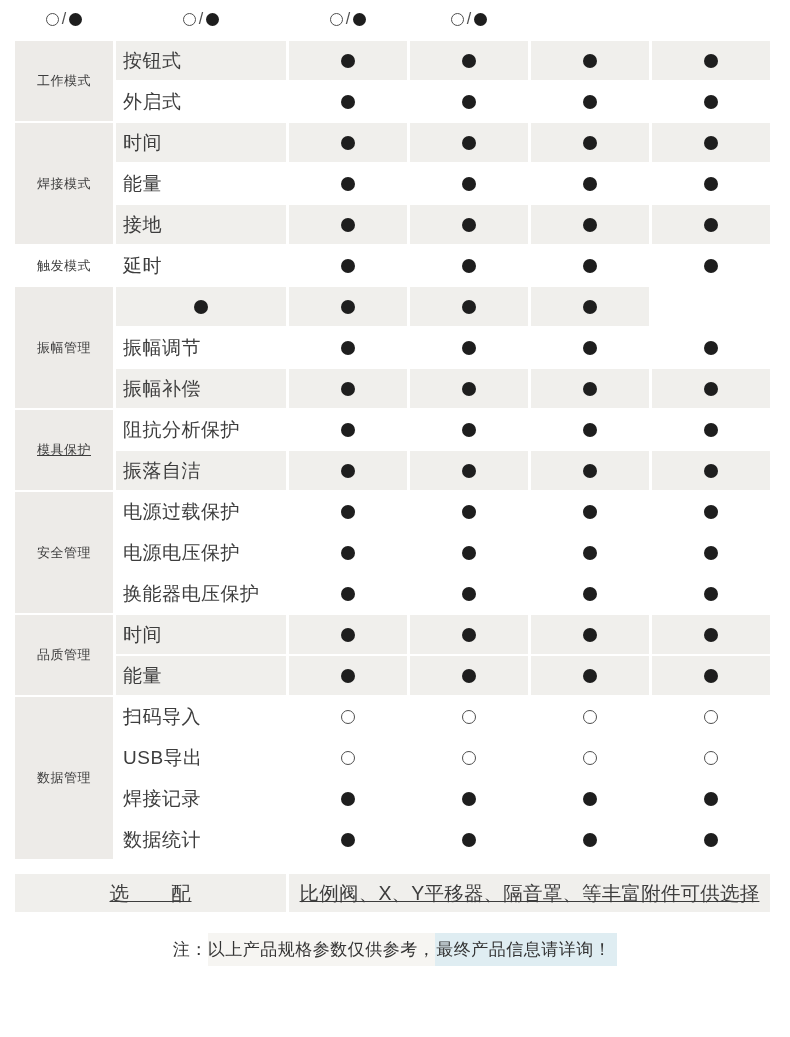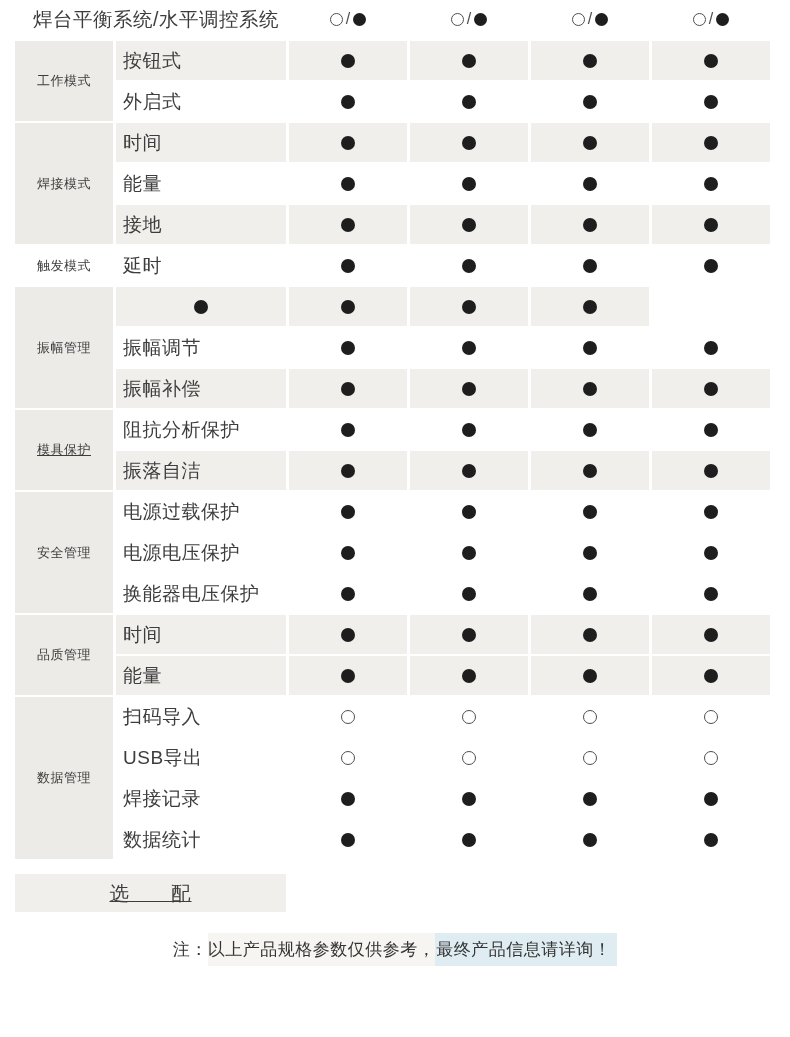--- a/index.html
+++ b/index.html
@@ -97,21 +97,20 @@
   .hl-gray{background:#f6f5f2;padding:7px 0;}
   .hl-blue{background:#dfedf2;padding:7px 6px 7px 1px;}
 </style>
 </head>
 <body>
 
 <div class="page">
   <div class="spec-table">
 
     <div class="grid header-grid" id="header-row">
-      <div class="cell header-label">焊台平衡系统/水平调控系统</div>
 
     <div class="cell header-availability">
           <span class="mark open sm"></span>
           <span class="slash">/</span>
           <span class="mark filled sm"></span>
         </div>
         <div class="cell header-availability">
           <span class="mark open sm"></span>
           <span class="slash">/</span>
           <span class="mark filled sm"></span>
@@ -410,18 +409,19 @@
             <span class="mark filled"></span>
           </div>
           <div class="cell data">
             <span class="mark filled"></span>
           </div>
         </div>
       </div>
 
     <div class="grid option-grid">
       <div class="cell option-label">选　　配</div>
+      <div class="cell option-value">比例阀、X、Y平移器、隔音罩、等丰富附件可供选择</div>
     </div>
 
   </div>
 
   <div class="note"><span>注：</span><span class="hl-gray">以上产品规格参数仅供参考，</span><span class="hl-blue">最终产品信息请详询！</span></div>
 </div>
 
 </body></html>

